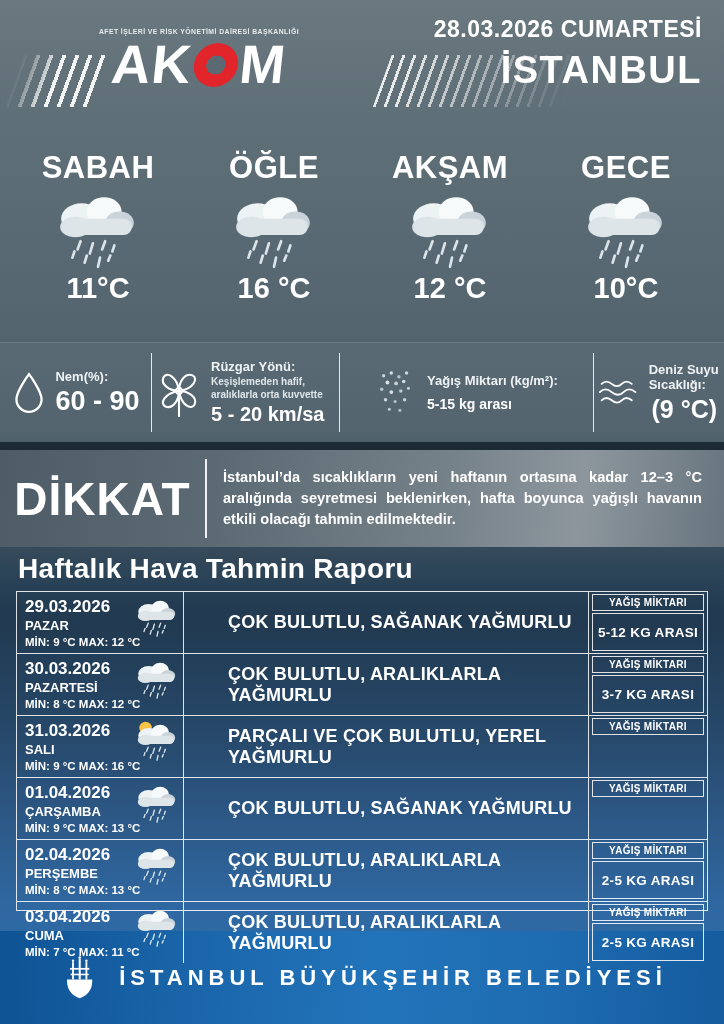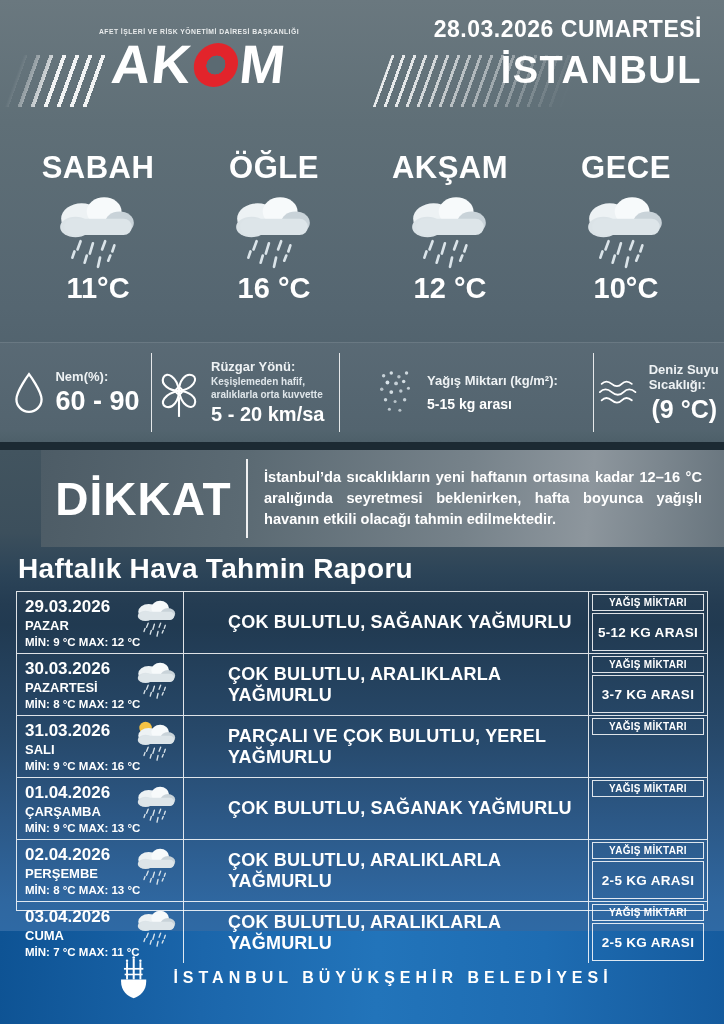--- a/index.html
+++ b/index.html
@@ -36,21 +36,21 @@
   .stat-text{text-align:left;}
   .stat-label{font-size:13px;font-weight:bold;color:#eef2f4;}
   .stat-desc{font-size:10px;font-weight:bold;color:#dfe6ea;line-height:1.25;margin-top:2px;}
   .stat-value-lg{font-size:27px;font-weight:bold;margin-top:2px;}
   .stat-value-md{font-size:20px;font-weight:bold;margin-top:2px;}
   .stat-value-sm{font-size:14px;font-weight:bold;margin-top:8px;}
   .stat-value-pr{font-size:25px;font-weight:bold;margin-top:3px;text-align:center;}
   
   .darkband{height:8px;background:#1c2a33;}
   .alert{height:97px;display:grid;grid-template-columns:205px 1fr;align-items:center;
-    background:linear-gradient(96deg,#4d5c66 0%,#5b6a73 30%,#76828a 62%,#8d969d 80%,#68757e 100%);margin-left:41px;}
+    background:linear-gradient(96deg,#4d5c66 0%,#5b6a73 30%,#76828a 62%,#8d969d 80%,#68757e 100%);}
   .alert-title{font-size:46px;font-weight:900;letter-spacing:1px;text-align:center;}
   .alert-body{border-left:2px solid rgba(255,255,255,.9);padding:8px 22px 8px 16px;}
   .alert-text{font-size:14.6px;font-weight:bold;line-height:1.42;text-align:justify;}
   
   .weekly-title{height:44px;display:flex;align-items:center;padding-left:18px;font-size:28px;font-weight:bold;letter-spacing:.3px;}
   .wtable{margin:0 16px;height:318px;border:1px solid rgba(255,255,255,.85);display:flex;flex-direction:column;}
   .wrow{flex:1;display:grid;grid-template-columns:166px 1fr 118px;border-bottom:1px solid rgba(255,255,255,.85);}
   .wrow:last-child{border-bottom:none;}
   .cell-date{position:relative;padding:5px 8px;box-sizing:border-box;}
   .wdate{font-size:17px;font-weight:900;}
@@ -61,21 +61,21 @@
     display:flex;align-items:center;padding-left:44px;font-size:18px;font-weight:900;letter-spacing:.2px;}
   .cell-amount{display:flex;flex-direction:column;padding:2px 3px;box-sizing:border-box;gap:2px;}
   .amt-head{border:1px solid rgba(255,255,255,.85);font-size:10px;font-weight:900;text-align:center;padding:2px 0;letter-spacing:.3px;}
   .amt-val{border:1px solid rgba(255,255,255,.85);flex:1;display:flex;align-items:center;justify-content:center;
     font-size:13.5px;font-weight:900;letter-spacing:.3px;}
   
   .spacer{height:20px;}
   .footer{height:94px;display:flex;align-items:center;justify-content:center;gap:16px;
     background:linear-gradient(92deg,#0e5394 0%,#1b66ab 28%,#2274ba 52%,#1e6cb2 75%,#155b9e 100%);}
   .ibb-logo{width:46px;height:50px;}
-  .footer-text{font-size:16px;font-weight:bold;letter-spacing:5px;}
+  .footer-text{font-size:22px;font-weight:bold;letter-spacing:5px;}
   svg{display:block;}
   .symdefs{position:absolute;width:0;height:0;overflow:hidden;}
 </style>
 </head>
 <body>
 
 <svg class="symdefs" xmlns="http://www.w3.org/2000/svg">
   <defs>
     <g id="sym-raincloud">
       <ellipse cx="34" cy="30" rx="20" ry="15" fill="#edf2f4"></ellipse>
@@ -229,21 +229,21 @@
         <div class="stat-label">Deniz Suyu Sıcaklığı:</div>
         <div class="stat-value-pr">(9 °C)</div>
       </div>
     </div>
   </div>
 
   <div class="darkband"></div>
   <div class="alert">
     <div class="alert-title">DİKKAT</div>
     <div class="alert-body">
-      <div class="alert-text">İstanbul’da sıcaklıkların yeni haftanın ortasına kadar 12–16 °C aralığında seyretmesi beklenirken, hafta boyunca yağışlı havanın etkili olacağı tahmin edilmektedir.</div>
+      <div class="alert-text">İstanbul’da sıcaklıkların yeni haftanın ortasına kadar 12–3 °C aralığında seyretmesi beklenirken, hafta boyunca yağışlı havanın etkili olacağı tahmin edilmektedir.</div>
     </div>
   </div>
 
   <div class="weekly-title">Haftalık Hava Tahmin Raporu</div>
 
   <div class="wtable">
 
     <div class="wrow">
       <div class="cell-date">
         <div class="wdate">29.03.2026</div>

